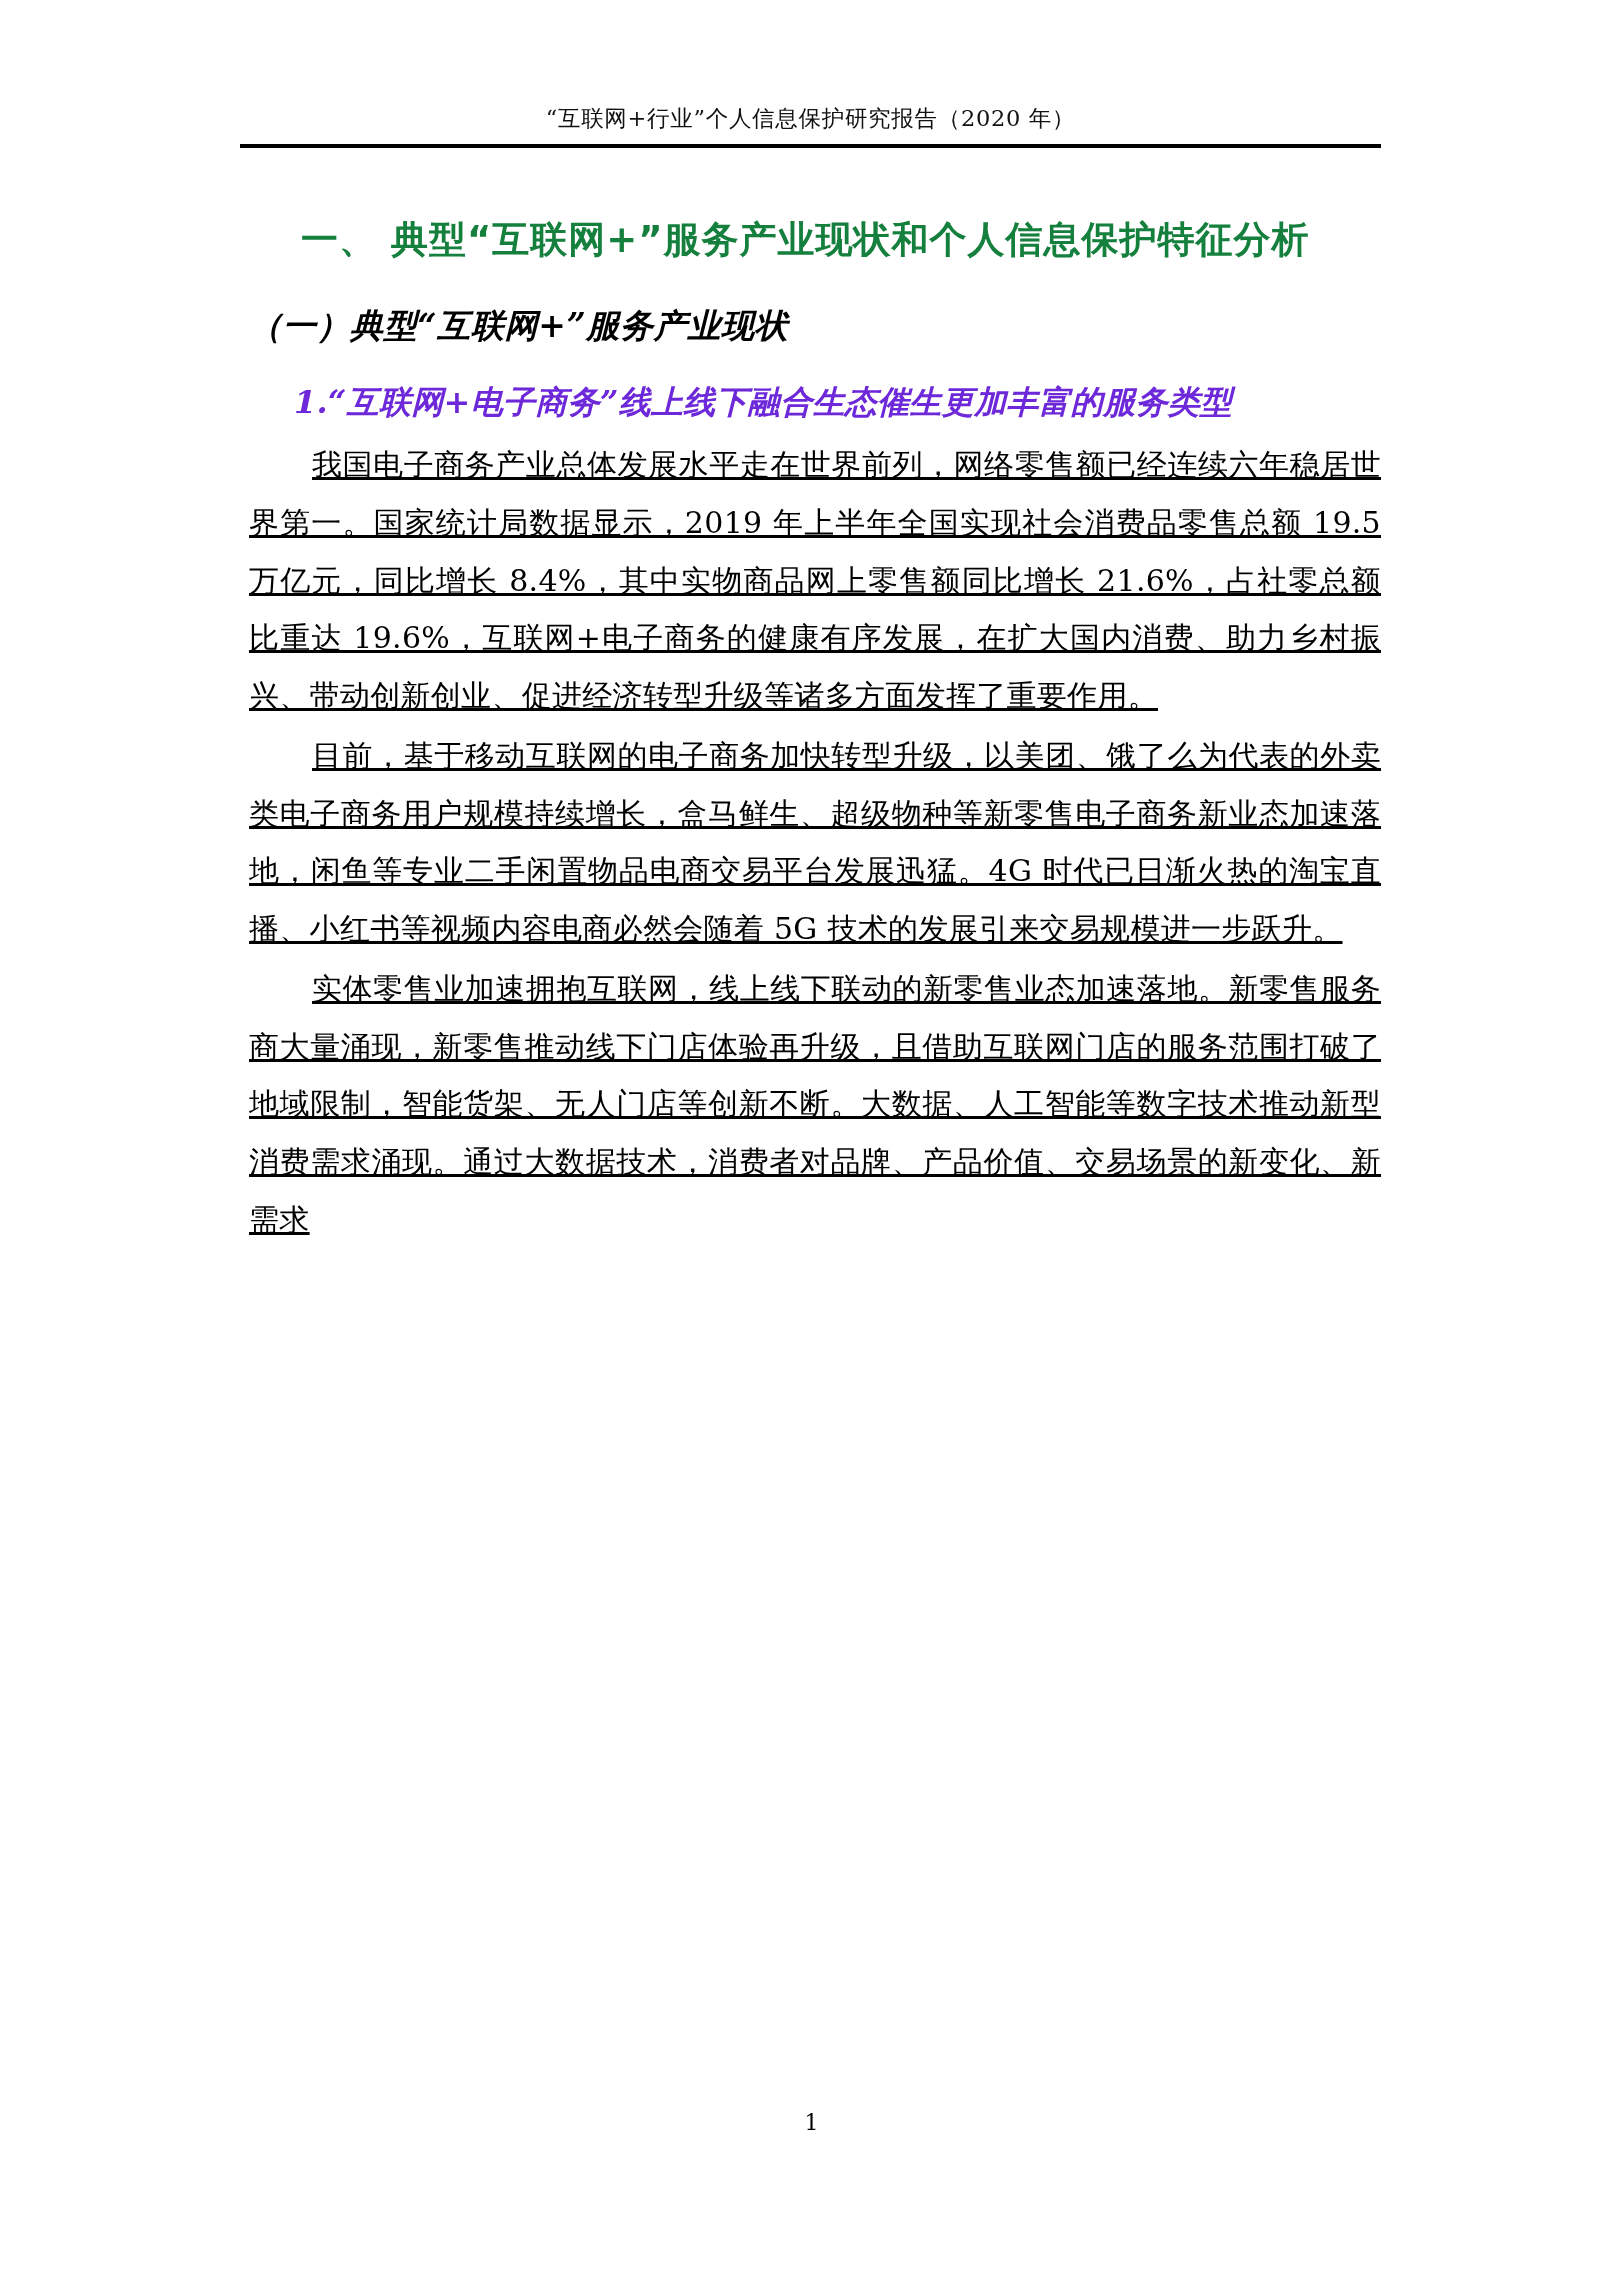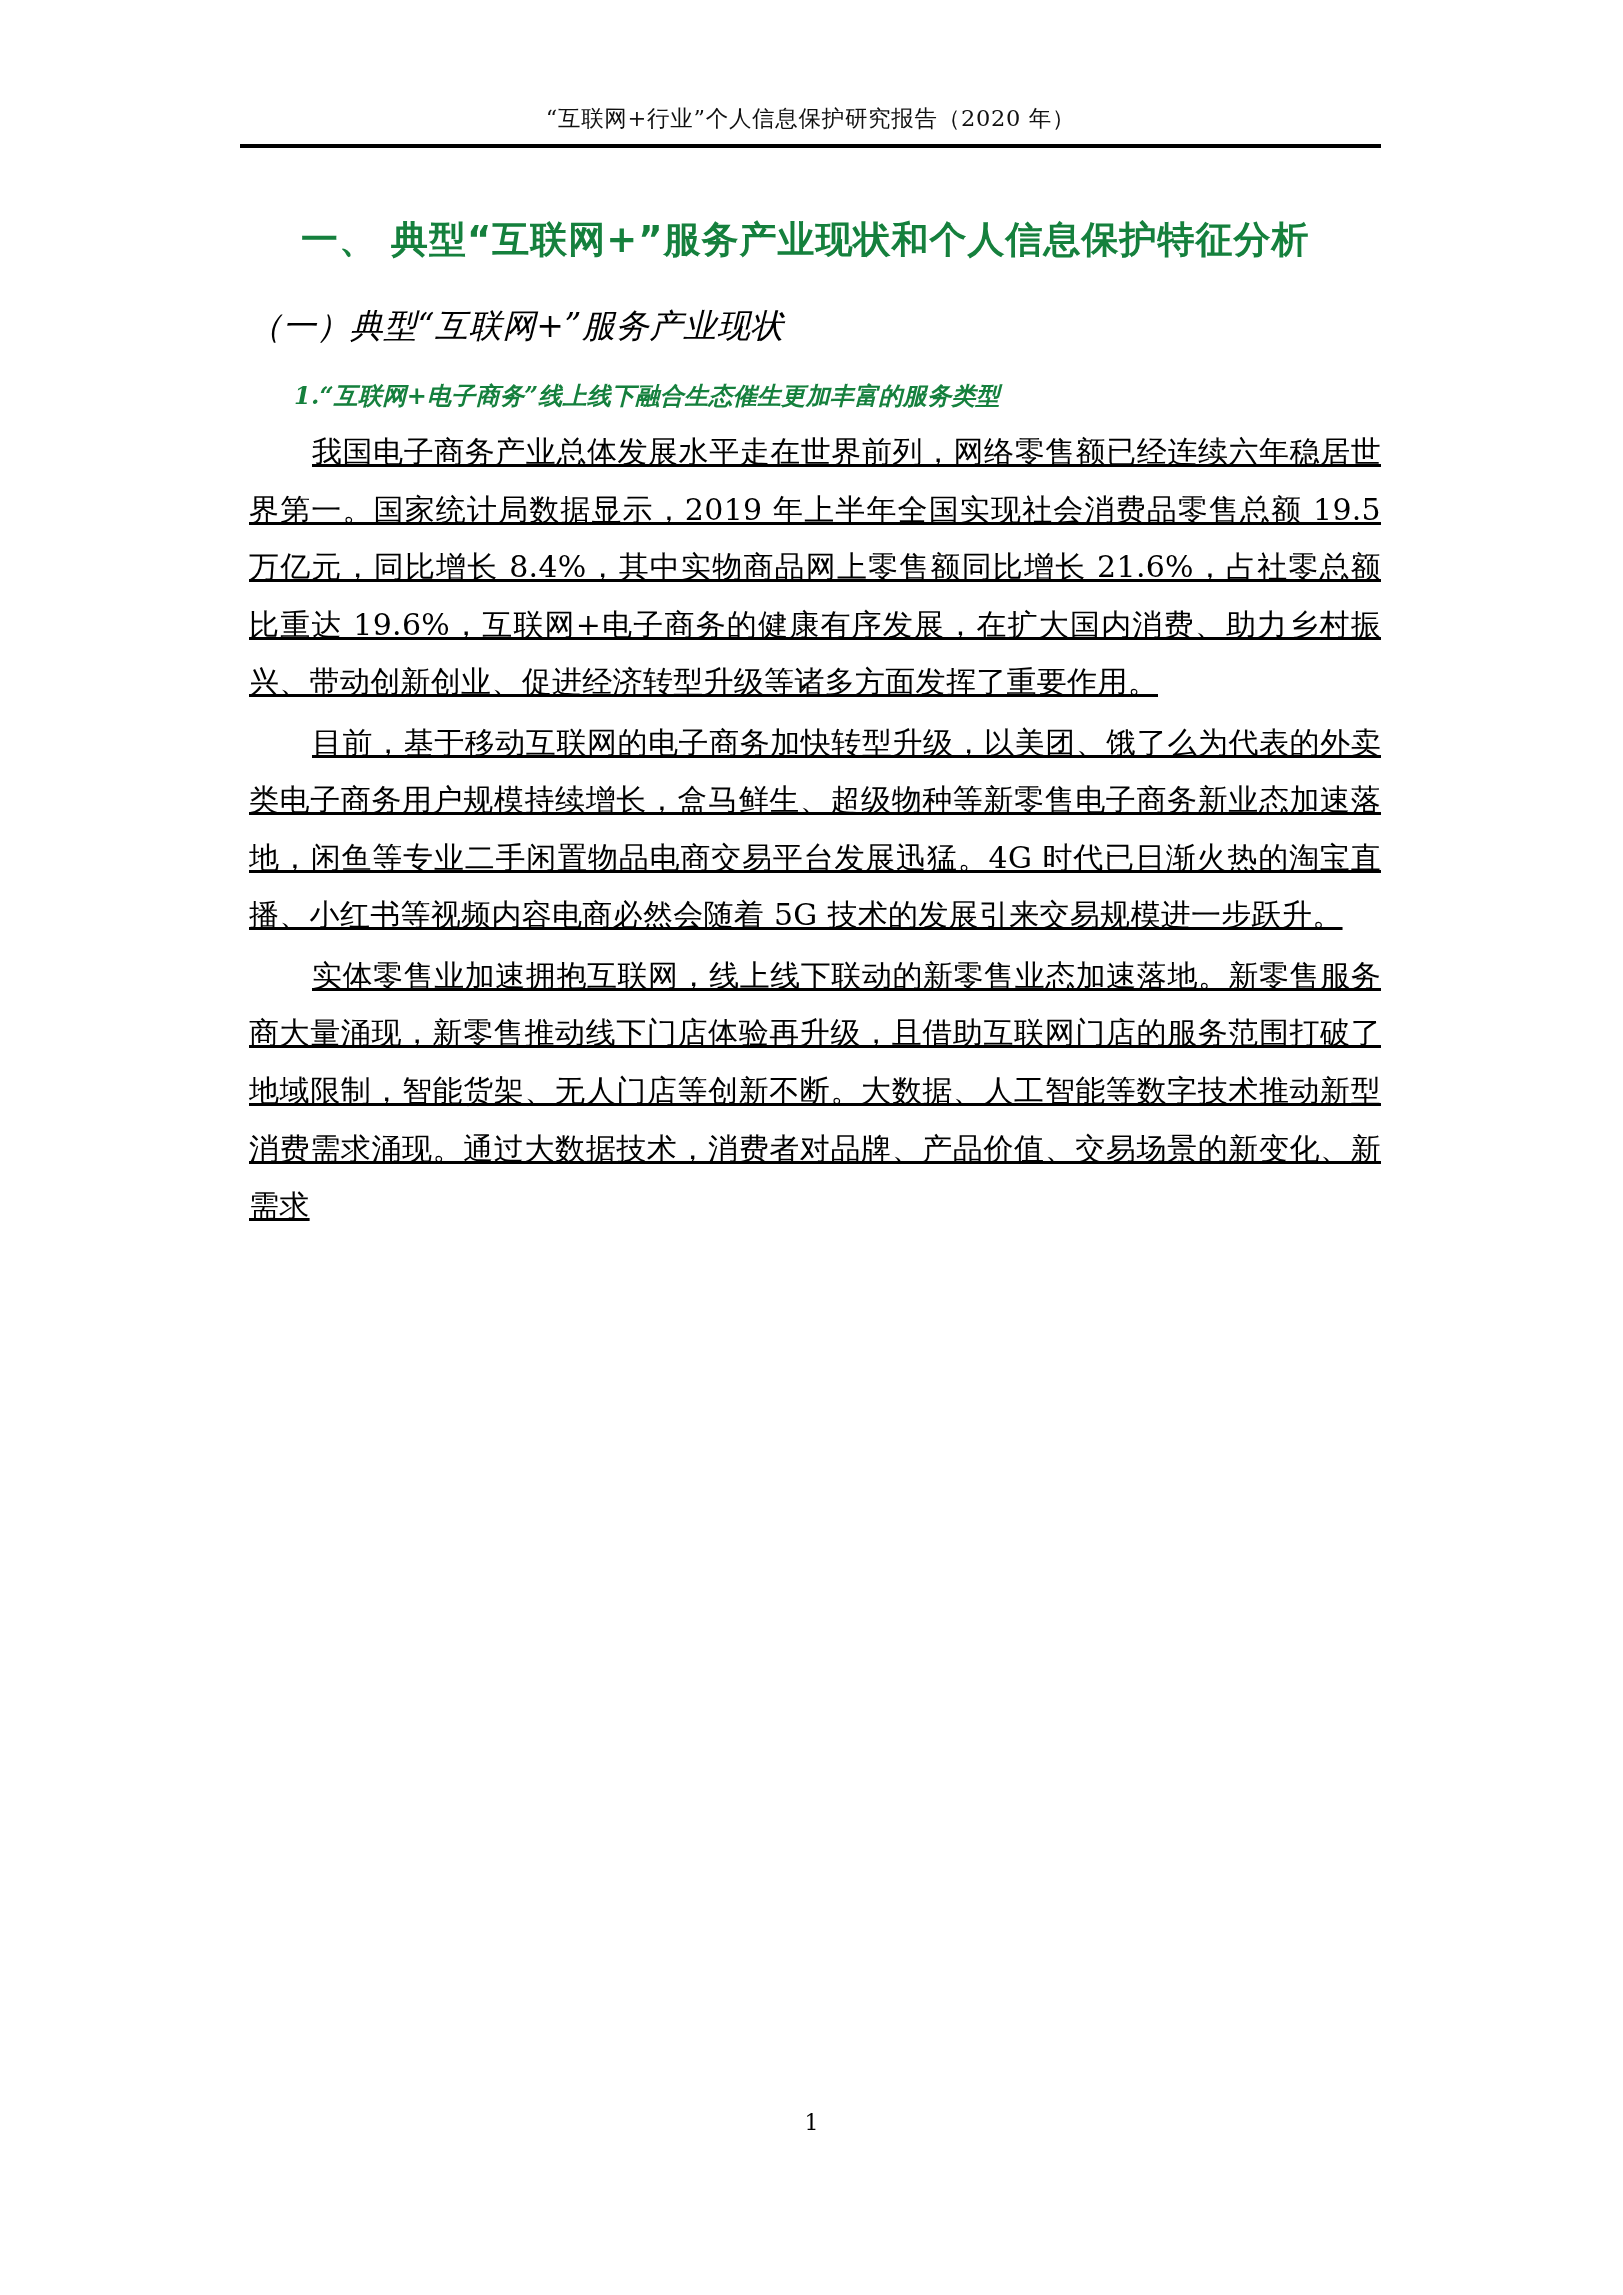--- a/index.html
+++ b/index.html
@@ -61,42 +61,42 @@
     letter-spacing: 1px;
     text-indent: 52px;
     margin: 0 0 12.3px 0;
     text-align: justify;
     color: #15803d;
   }
 
   
   .h2 {
     font-family: "DejaVu Serif", "Liberation Serif", serif;
-    font-weight: normal;
+    font-weight: bold;
     font-style: italic;
     font-size: 33px;
     line-height: 1.62;
     letter-spacing: 0.7px;
     text-indent: 0px;
     margin: 30px 0 9.5px 0;
     color: #000000;
   }
 
   
   .h3 {
     font-family: "DejaVu Serif", "Liberation Serif", serif;
     font-weight: bold;
     font-style: italic;
-    font-size: 24px;
+    font-size: 32px;
     line-height: 1.68;
     letter-spacing: 0.3px;
     text-indent: 45px;
     margin: 23px 0 6.8px 0;
     text-align: justify;
-    color: #15803d;
+    color: #6d28d9;
   }
 
   
   .para {
     font-family: "DejaVu Serif", "Liberation Serif", serif;
     font-size: 30px;
     line-height: 1.92;
     letter-spacing: 0.3px;
     text-indent: 63px;
     margin: 0 0 2.7px 0;

